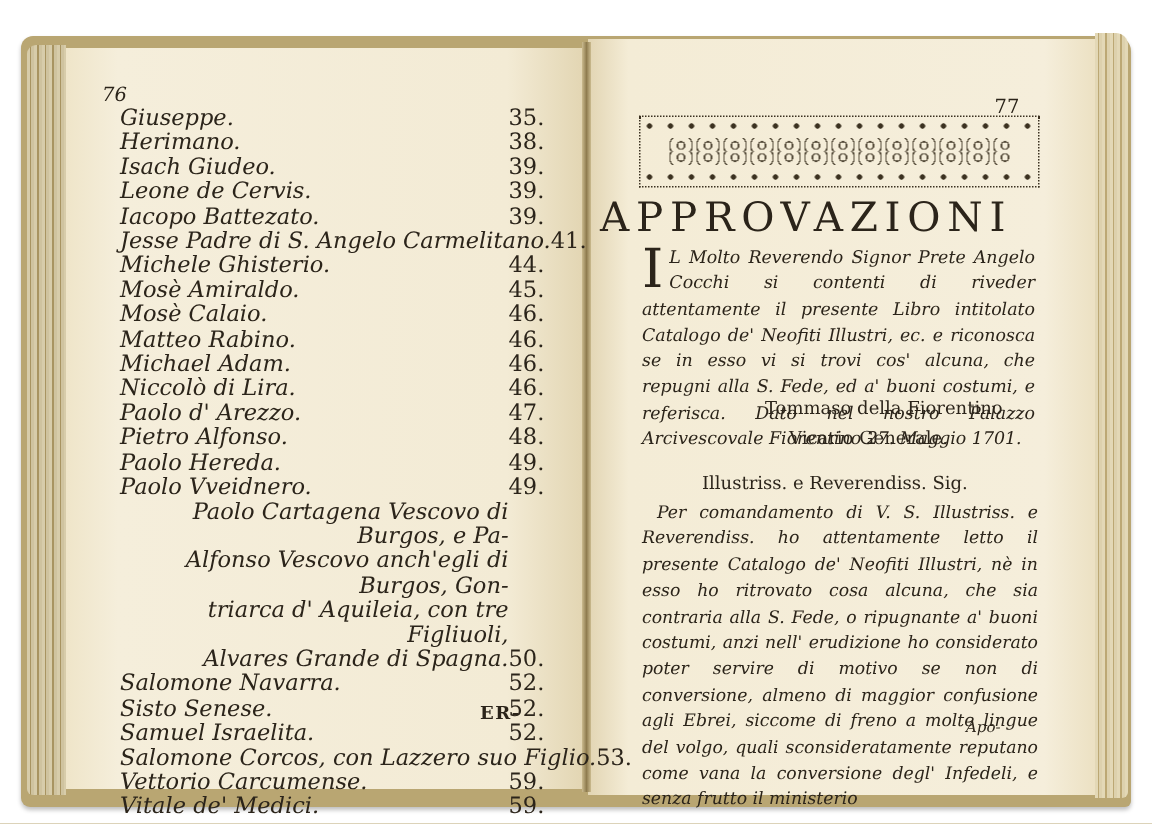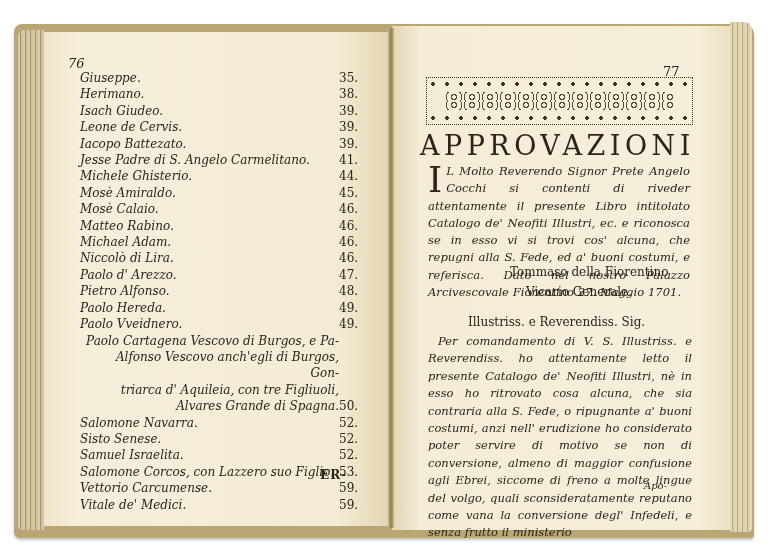--- a/index.html
+++ b/index.html
@@ -36,21 +36,21 @@
   }
   .gutter {
     position:absolute; left:388px; top:28px; width:6px; height:500px;
     background: linear-gradient(90deg,#cbbb8f,#8f7c4f,#cbbb8f);
   }
   .ink { color:#2b241a; }
   .pagenum { position:absolute; font-size:13px; }
   .pn-left { left:68px; top:56px; font-style:italic; }
   .pn-right { left:663px; top:64px; }
 
-  .toc { position:absolute; left:80px; top:70px; width:285px; font-style:italic; font-size:12px; line-height:16.4px; }
+  .toc { position:absolute; left:80px; top:70px; width:285px; font-style:italic; font-size:15px; line-height:16.4px; }
   .toc-row { display:flex; justify-content:space-between; align-items:flex-start; }
   .toc-row .name { flex:1; white-space:nowrap; }
   .toc-row .num { width:26px; text-align:left; font-style:normal; }
   .toc-row.multi .name { white-space:normal;text-align:right; }
   .indent { display:block; padding-left:16px; }
   .catch-left { position:absolute; left:320px; top:468px; font-size:12px; font-weight:bold; letter-spacing:1px; }
 
   .ornament {
     position:absolute; left:426px; top:77px; width:265px; height:46px;
     border:1px dotted #3b3120;
@@ -58,21 +58,21 @@
       radial-gradient(circle at 6px 6px,#3b3120 1.6px,transparent 2px) 0 0/14px 12px repeat-x,
       radial-gradient(circle at 6px 6px,#3b3120 1.6px,transparent 2px) 0 34px/14px 12px repeat-x;
   }
   .ornament-inner {
     position:absolute; left:18px; top:14px; right:18px; height:18px;
     background:
       repeating-radial-gradient(circle at 9px 5px, transparent 0 2px, #3b3120 2px 3px, transparent 3px 5px) 0 0/18px 9px repeat-x,
       repeating-radial-gradient(circle at 9px 4px, transparent 0 2px, #3b3120 2px 3px, transparent 3px 5px) 0 9px/18px 9px repeat-x;
     opacity:0.85;
   }
-  .title { position:absolute; left:420px; top:130px; width:270px; font-size:27px; letter-spacing:4.5px; white-space:nowrap; }
+  .title { position:absolute; left:400px; top:130px; width:270px; font-size:27px; letter-spacing:4.5px; white-space:nowrap; }
   .para {
     position:absolute; left:428px; top:163px; width:262px; font-size:11.6px; line-height:17.3px; font-style:italic;
     text-align:justify;
   }
   .dropcap { float:left; font-size:36px; line-height:30px; font-style:normal; margin:2px 4px 0 0; }
   .sig1 { position:absolute; left:510px; top:265px; font-size:12px; }
   .sig2 { position:absolute; left:526px; top:285px; font-size:12px;text-align:center; }
   .salute { position:absolute; left:468px; top:315px; font-size:12px; }
   .para2 {
     position:absolute; left:428px; top:333px; width:264px; font-size:11.5px; line-height:17.4px; font-style:italic;

